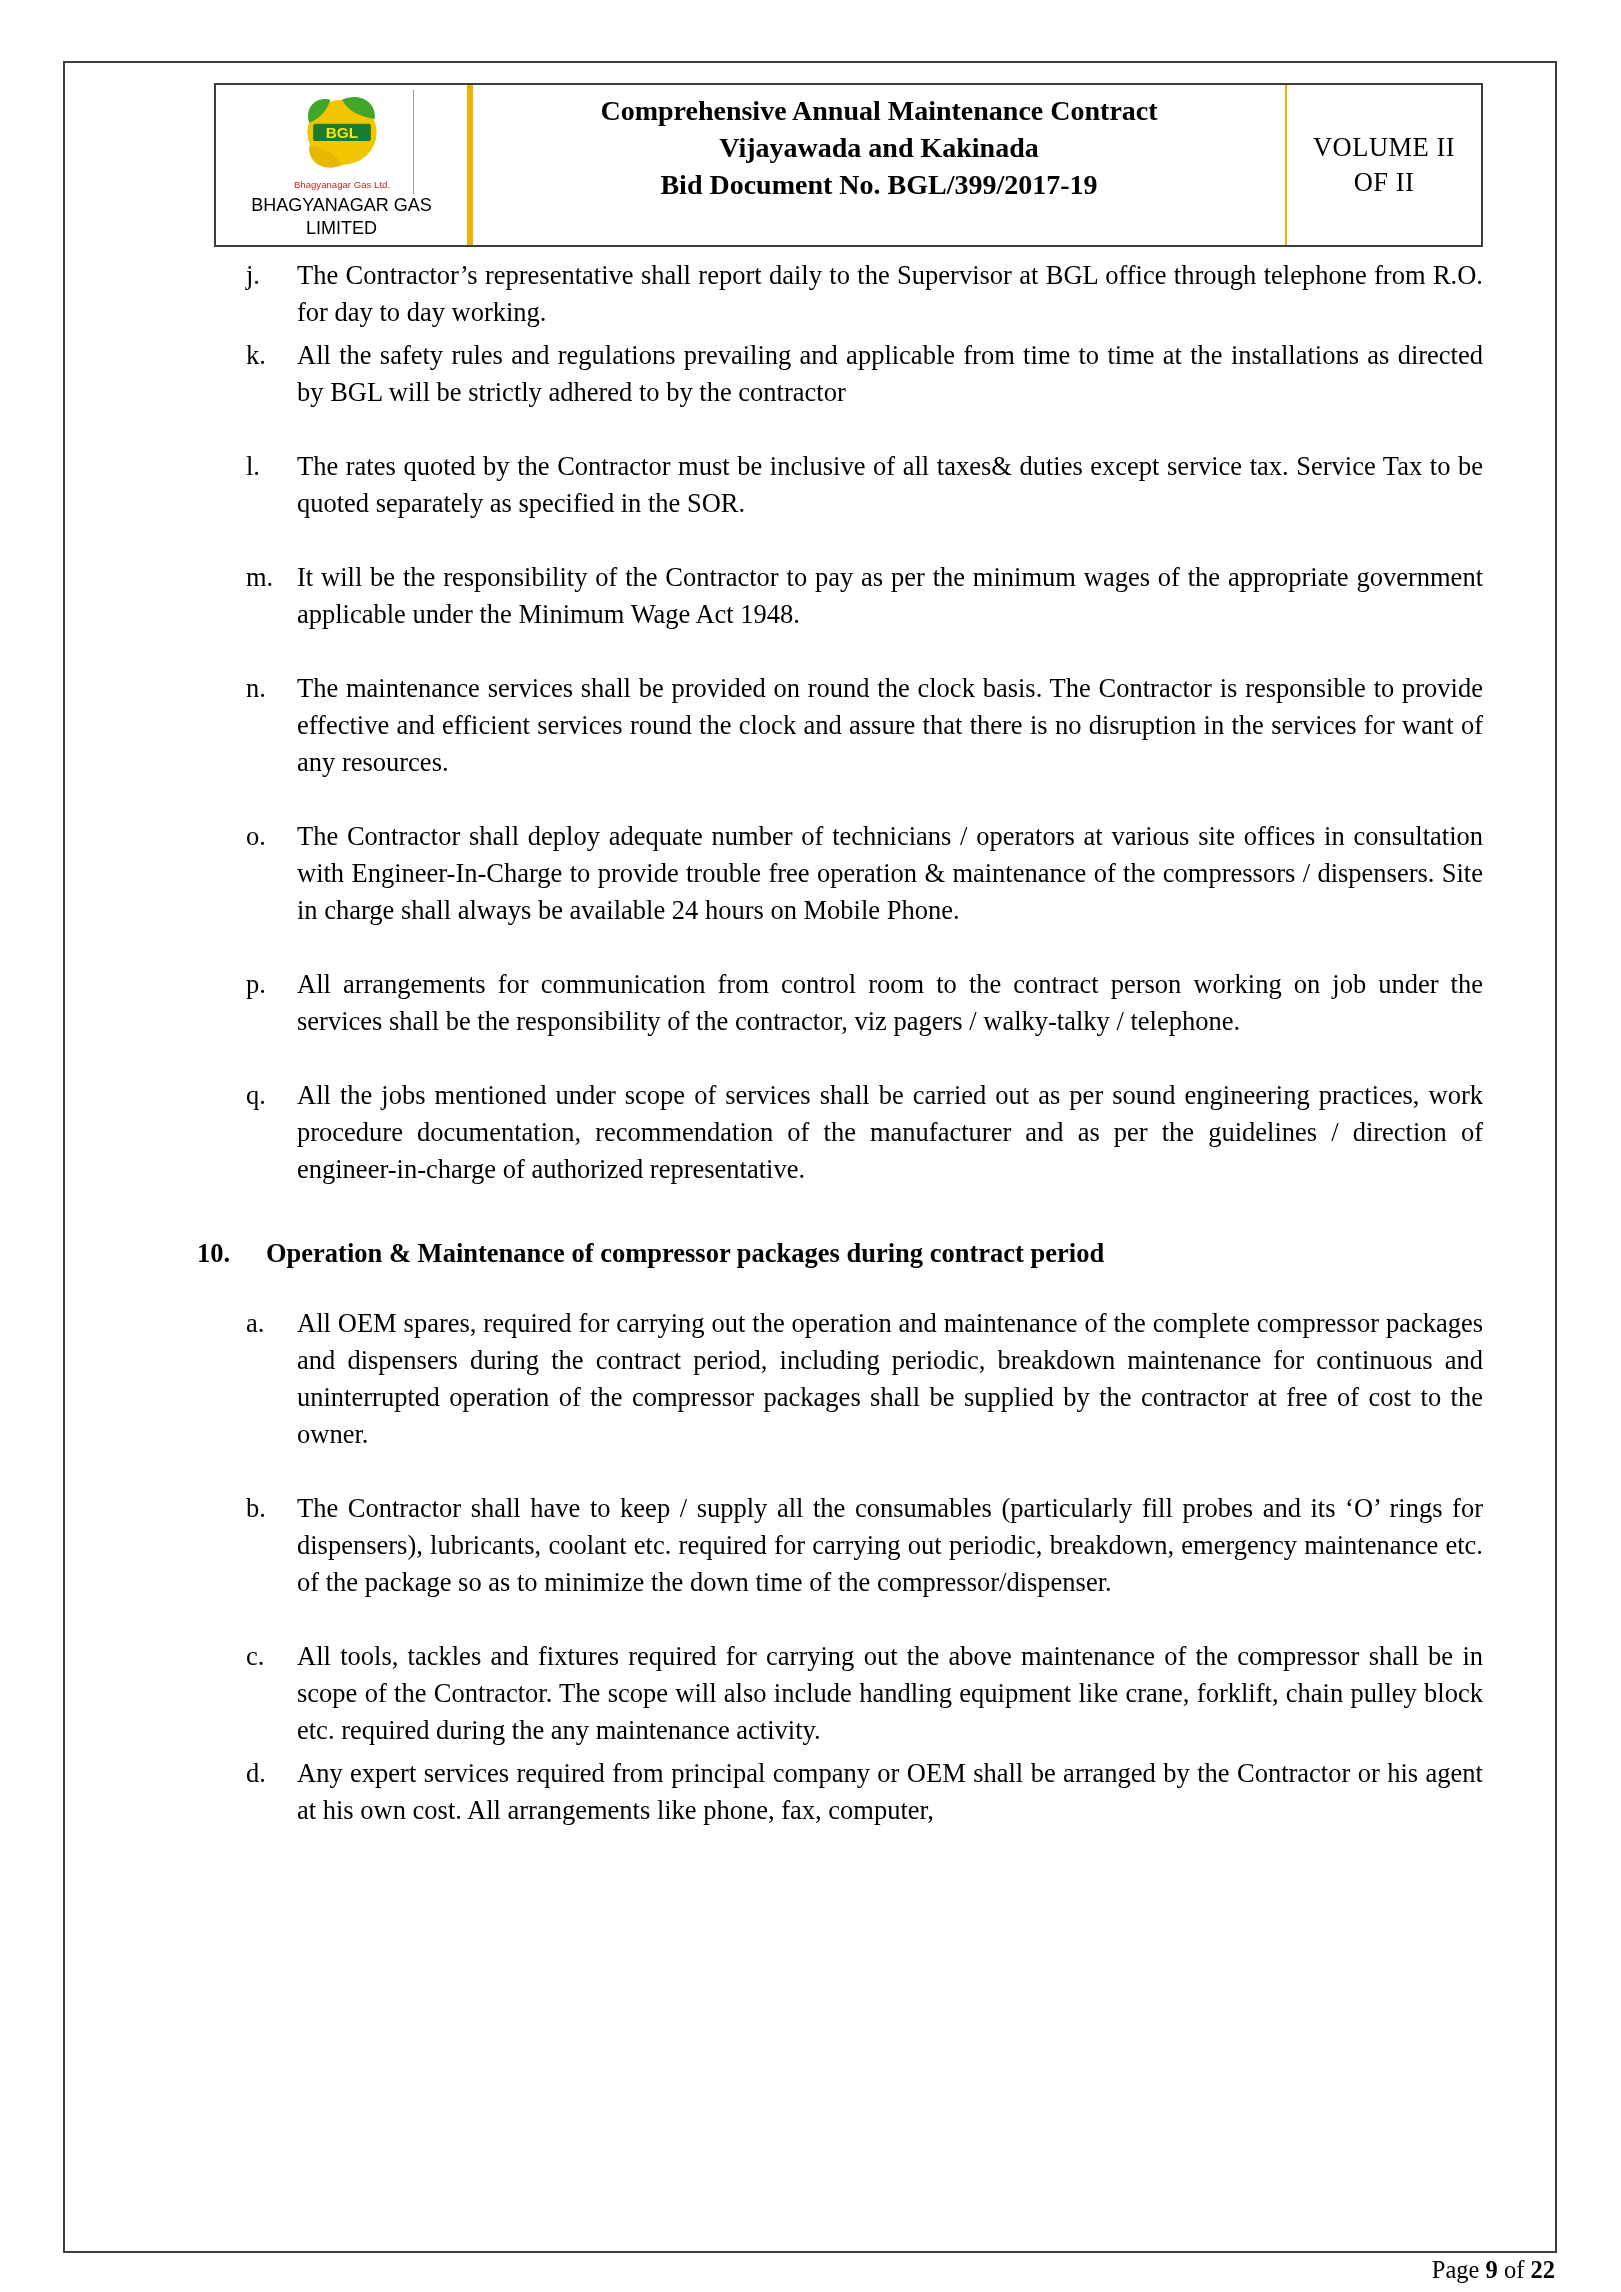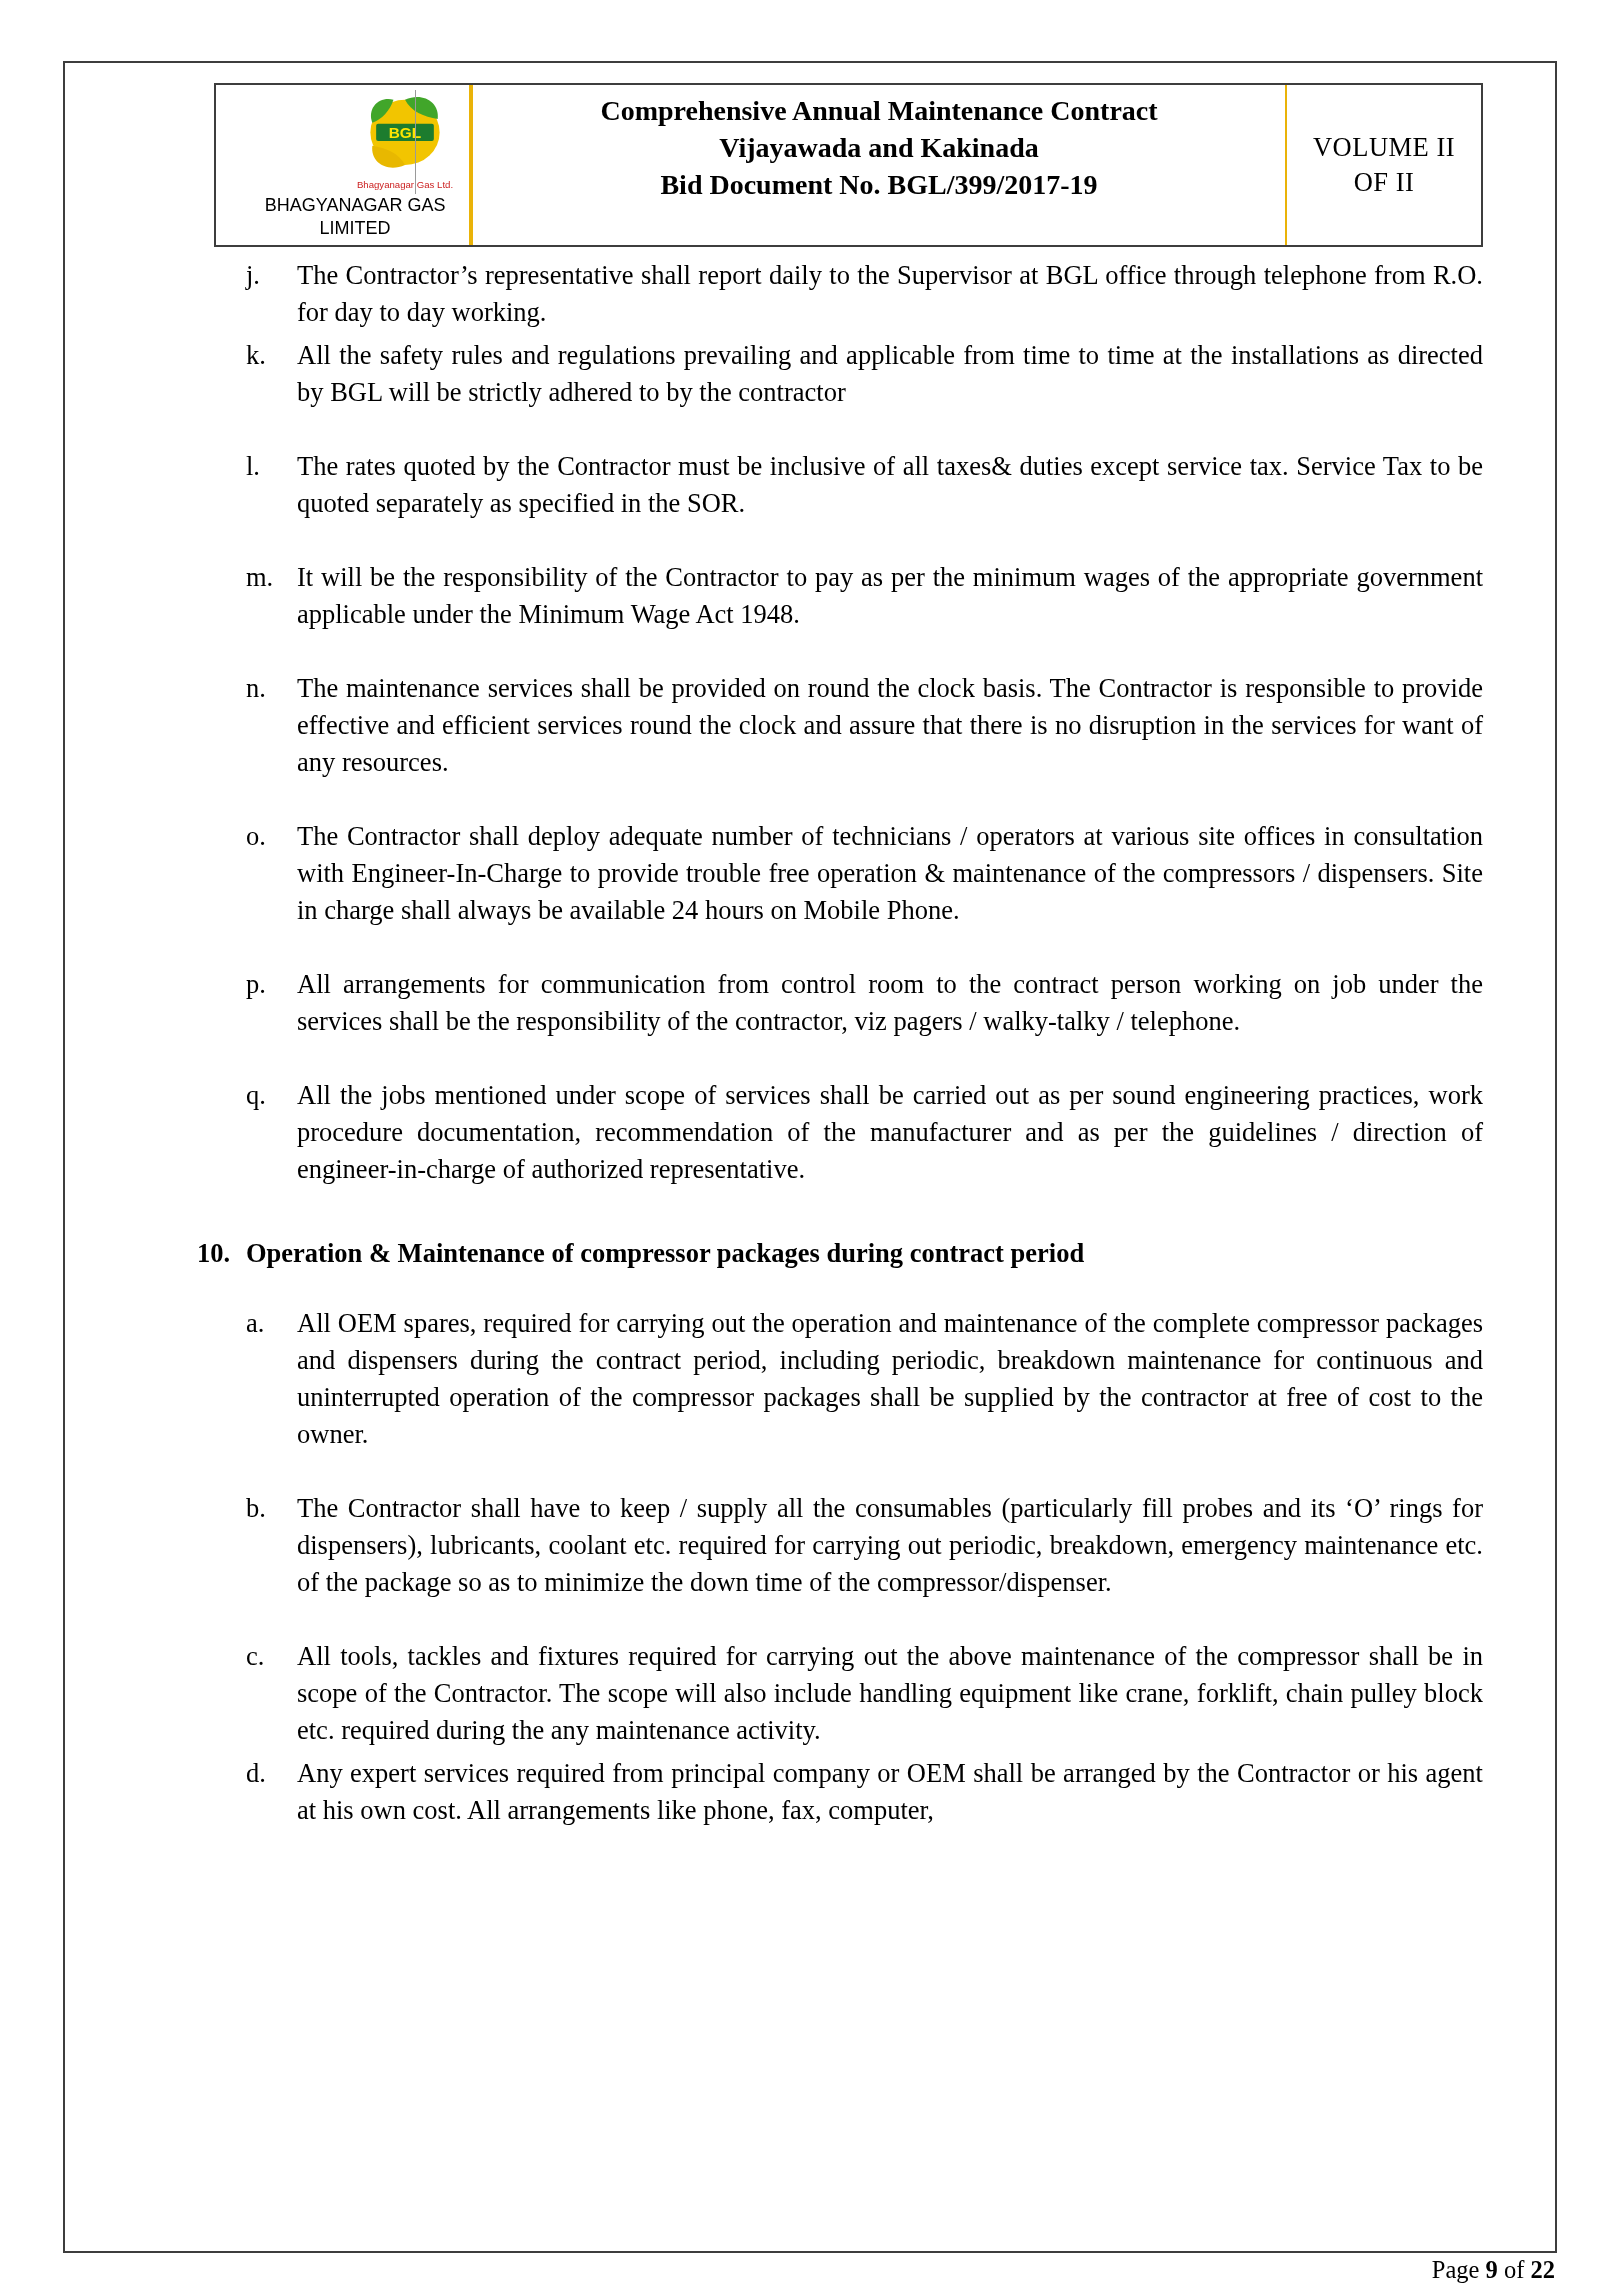--- a/index.html
+++ b/index.html
@@ -22,25 +22,25 @@
     box-sizing: border-box;
   }
   
   .header-table {
     display: flex;
     margin: 19.6px 72px 0 149px;
     border: 2px solid #3d3d3d;
   }
   .logo-cell {
     width: 257px;
-    border-right: 4px solid #eab308;
+    border-right: 6px solid #eab308;
     padding: 7.8px 5.9px 5.9px;
     display: flex;
     flex-direction: column;
-    align-items: flex-end;
+    align-items: center;
     position: relative;
     box-sizing: border-box;
   }
   .logo-divider {
     position: absolute;
     right: 53px;
     top: 5.9px;
     height: 104px;
     width: 0;
     border-left: 1.5px solid #9a9a9a;
@@ -89,20 +89,21 @@
   .item { display: flex; margin-bottom: 37px; }
   .item.tight { margin-bottom: 5.9px; }
   .item .label { width: 51px; flex: none; }
   .item .text { flex: 1; text-align: justify; }
   .section-heading {
     display: flex;
     margin: 47px 72px 33px 132px;
     font-size: 26.5px;
     line-height: 37px;
     font-weight: bold;
+    gap: 20px;
   }
   .sec-num { width: 49px; flex: none; }
   .sec-title { }
   
   .footer {
     position: absolute;
     right: 66px;
     top: 2255px;
     font-size: 24.5px;
     line-height: 29px;

